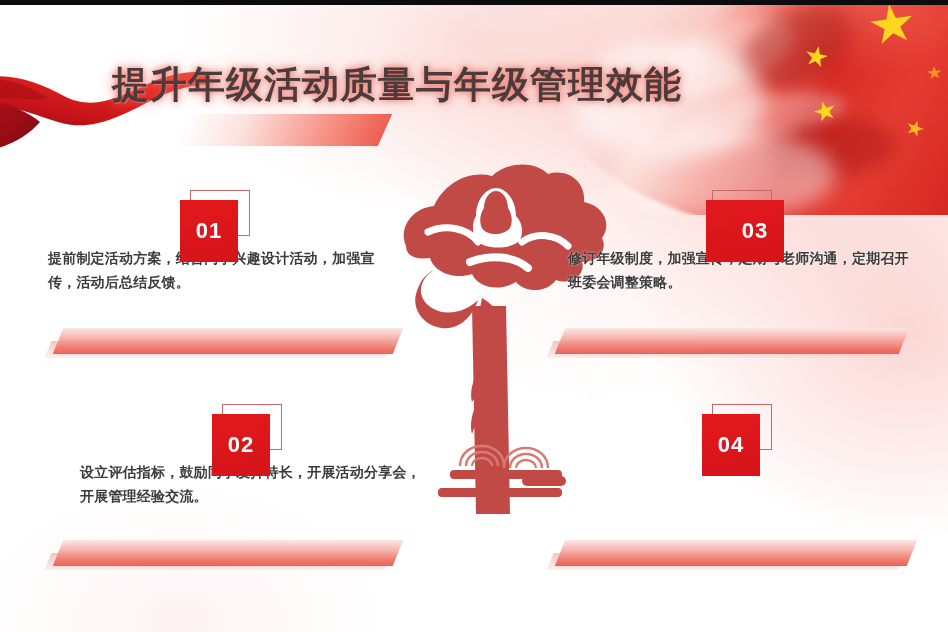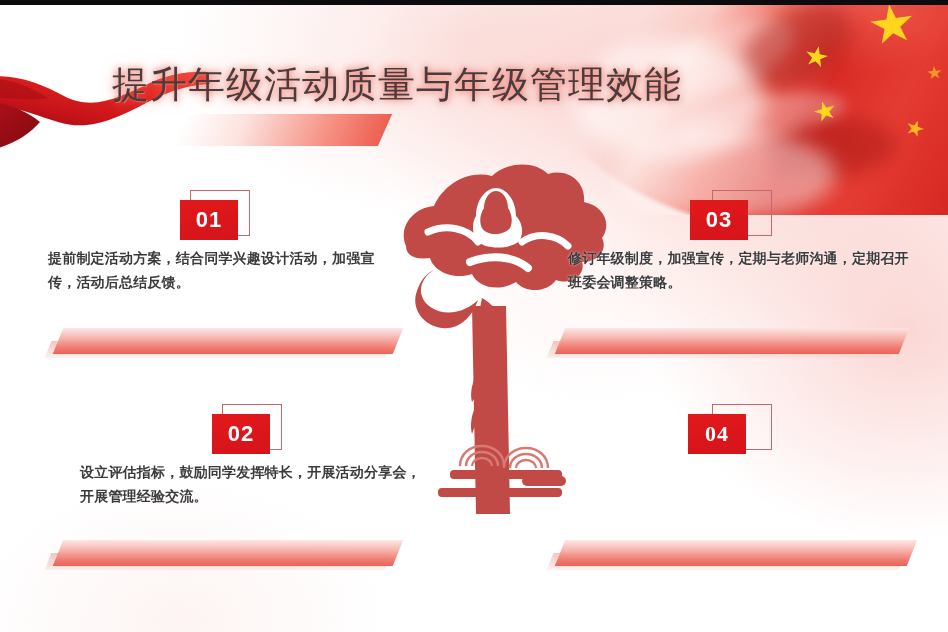--- a/index.html
+++ b/index.html
@@ -94,21 +94,21 @@
     pointer-events:none;
   }
 
   
   .title-wrap{
     position:absolute;left:112px;top:60px;
     z-index:20;
   }
   .title{
     font-size:37px;
-    font-weight:400;
+    font-weight:700;
     letter-spacing:1px;
     white-space:nowrap;
     color:#4a3c3c;
     text-shadow:
       0 0 6px rgba(232,72,60,0.75),
       0 0 14px rgba(240,120,105,0.55),
       1px 1px 0 rgba(255,255,255,0.35);
     text-align: right;
   }
   .title-bar{
@@ -141,41 +141,41 @@
     width:360px;height:60px;
   }
   .badge-outline{
     position:absolute;
     width:58px;height:44px;
     border:1.6px solid #c9666a;
     background:transparent;
   }
   .badge-solid{
     position:absolute;
-    width:58px;height:40px;
+    width:58px;height:62px;
     background:linear-gradient(170deg,#e2191c 0%,#d5141a 100%);
     display:flex;align-items:center;justify-content:center;
   }
   .badge-num{
     color:#fff;
     font-size:22px;
     font-weight:600;
     letter-spacing:1px;
     line-height:1;
     padding-bottom:1px;
   }
   
   .b01 .badge-outline{left:148px;top:4px;}
   .b01 .badge-solid  {left:138px;top:14px;}
   .b02 .badge-outline{left:148px;top:4px;}
   .b02 .badge-solid  {left:138px;top:14px;}
   .b03 .badge-outline{left:150px;top:4px;}
-  .b03 .badge-solid  {left:128px;top:14px;}
+  .b03 .badge-solid  {left:144px;top:14px;padding-left:20px;}
   .b04 .badge-outline{left:150px;top:4px;}
-  .b04 .badge-solid  {left:126px;top:14px;font-family:Liberation Serif, serif;}
+  .b04 .badge-solid  {left:140px;top:14px;}
 
   .btext{
     font-size:14px;
     line-height:1.72;
     color:#3b3b3d;
     text-align:left;
     font-weight:600;
     letter-spacing:0.2px;
     padding:0 6px;
     text-shadow:0 0 2px rgba(255,255,255,0.85);

